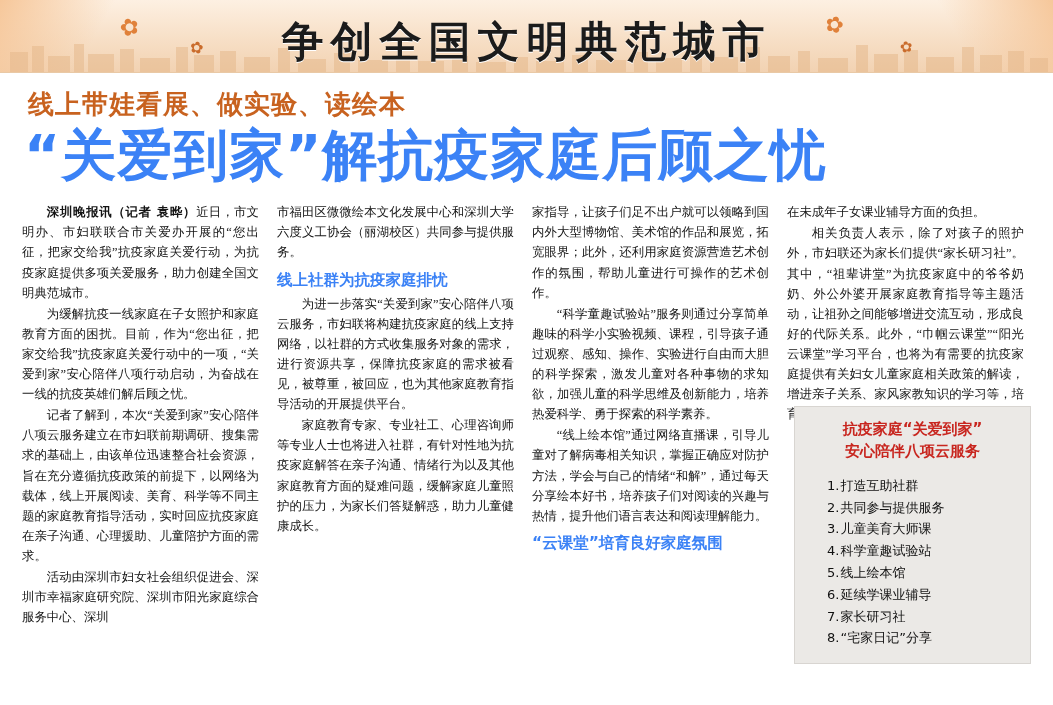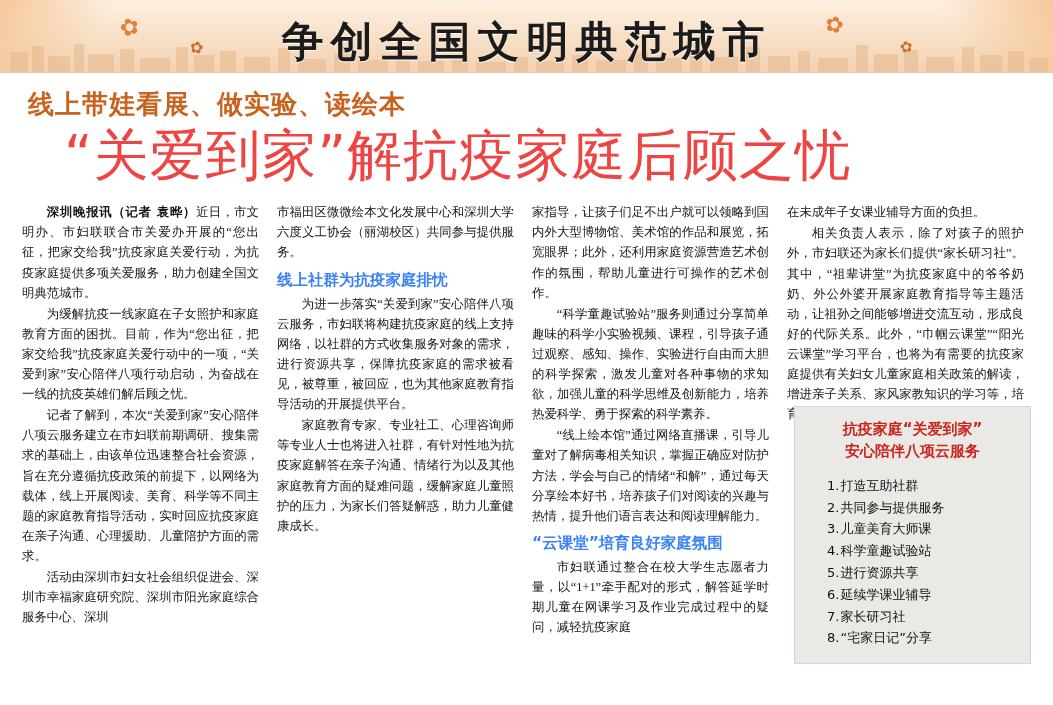--- a/index.html
+++ b/index.html
@@ -70,28 +70,27 @@
   .kicker {
     font-family: "DejaVu Sans", "Liberation Sans", sans-serif;
     font-weight: bold;
     font-size: 26px;
     color: #c8621f;
     letter-spacing: 1px;
     margin-left: 4px;
   }
   .headline {
     font-family: "DejaVu Sans", "Liberation Sans", sans-serif;
-    font-weight: normal;
+    font-weight: bold;
     font-size: 55px;
     line-height: 1.06;
-    color: #ef4444;
+    color: #3b82f6;
     letter-spacing: 1px;
     margin-top: 4px;
     white-space: nowrap;
-    margin-left: 40px;
   }
 
   
   .body-area {
     position: relative;
     margin: 14px 22px 0 22px;
     height: 470px;
   }
   .columns {
     display: flex;
@@ -243,38 +242,37 @@
       <div class="subhead">线上社群为抗疫家庭排忧</div>
       <p>为进一步落实“关爱到家”安心陪伴八项云服务，市妇联将构建抗疫家庭的线上支持网络，以社群的方式收集服务对象的需求，进行资源共享，保障抗疫家庭的需求被看见，被尊重，被回应，也为其他家庭教育指导活动的开展提供平台。</p>
       <p>家庭教育专家、专业社工、心理咨询师等专业人士也将进入社群，有针对性地为抗疫家庭解答在亲子沟通、情绪行为以及其他家庭教育方面的疑难问题，缓解家庭儿童照护的压力，为家长们答疑解惑，助力儿童健康成长。</p>
     </div>
 
     <div class="col">
       <p class="noindent">家指导，让孩子们足不出户就可以领略到国内外大型博物馆、美术馆的作品和展览，拓宽眼界；此外，还利用家庭资源营造艺术创作的氛围，帮助儿童进行可操作的艺术创作。</p>
       <p>“科学童趣试验站”服务则通过分享简单趣味的科学小实验视频、课程，引导孩子通过观察、感知、操作、实验进行自由而大胆的科学探索，激发儿童对各种事物的求知欲，加强儿童的科学思维及创新能力，培养热爱科学、勇于探索的科学素养。</p>
       <p>“线上绘本馆”通过网络直播课，引导儿童对了解病毒相关知识，掌握正确应对防护方法，学会与自己的情绪“和解”，通过每天分享绘本好书，培养孩子们对阅读的兴趣与热情，提升他们语言表达和阅读理解能力。</p>
       <div class="subhead">“云课堂”培育良好家庭氛围</div>
-      <p>市妇联通过整合在校大学生志愿者力量，以“1+1”牵手配对的形式，解答延学时期儿童在网课学习及作业完成过程中的疑问，减轻抗疫家庭</p>
     </div>
 
     <div class="col">
       <p class="noindent">在未成年子女课业辅导方面的负担。</p>
       <p>相关负责人表示，除了对孩子的照护外，市妇联还为家长们提供“家长研习社”。其中，“祖辈讲堂”为抗疫家庭中的爷爷奶奶、外公外婆开展家庭教育指导等主题活动，让祖孙之间能够增进交流互动，形成良好的代际关系。此外，“巾帼云课堂”“阳光云课堂”学习平台，也将为有需要的抗疫家庭提供有关妇女儿童家庭相关政策的解读，增进亲子关系、家风家教知识的学习等，培育良好的家庭氛围。</p>
     </div>
   </div>
 
   <div class="sidebox">
     <div class="sidebox-title">
       <div>抗疫家庭“关爱到家”</div>
       <div>安心陪伴八项云服务</div>
     </div>
     <ol>
       <li>打造互助社群</li>
       <li>共同参与提供服务</li>
       <li>儿童美育大师课</li>
       <li>科学童趣试验站</li>
-      <li>进行资源共享</li>
+      <li>线上绘本馆</li>
       <li>延续学课业辅导</li>
       <li>家长研习社</li>
       <li>“宅家日记”分享</li>
     </ol>
   </div>
 </div>
 
 </body></html>

